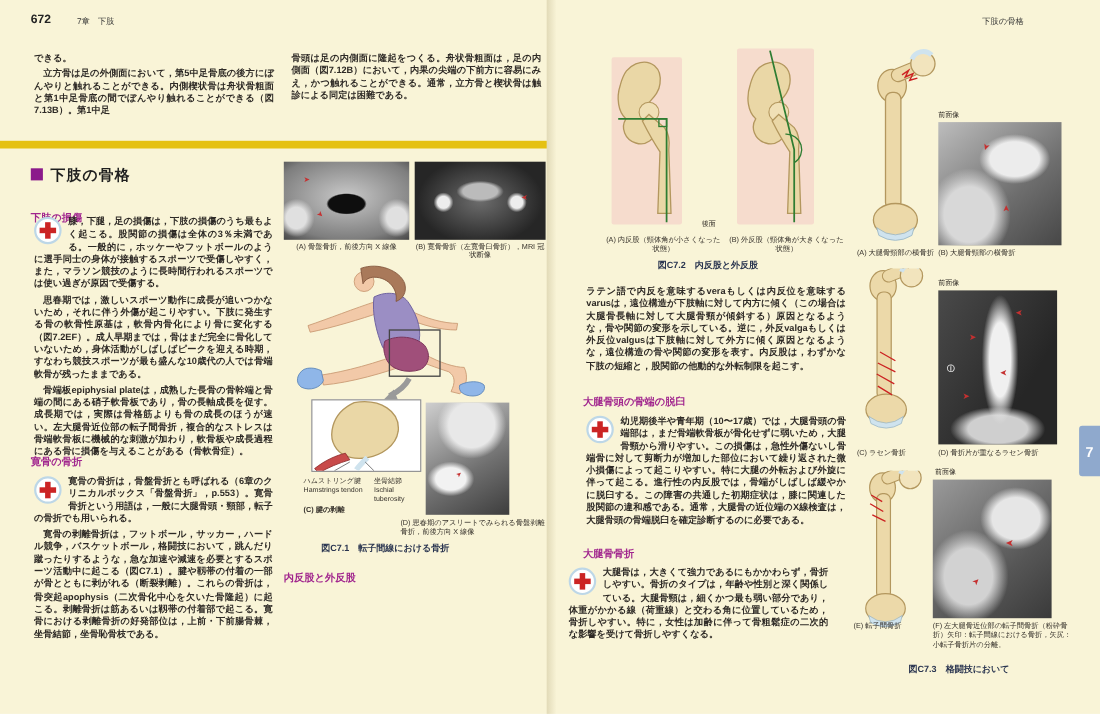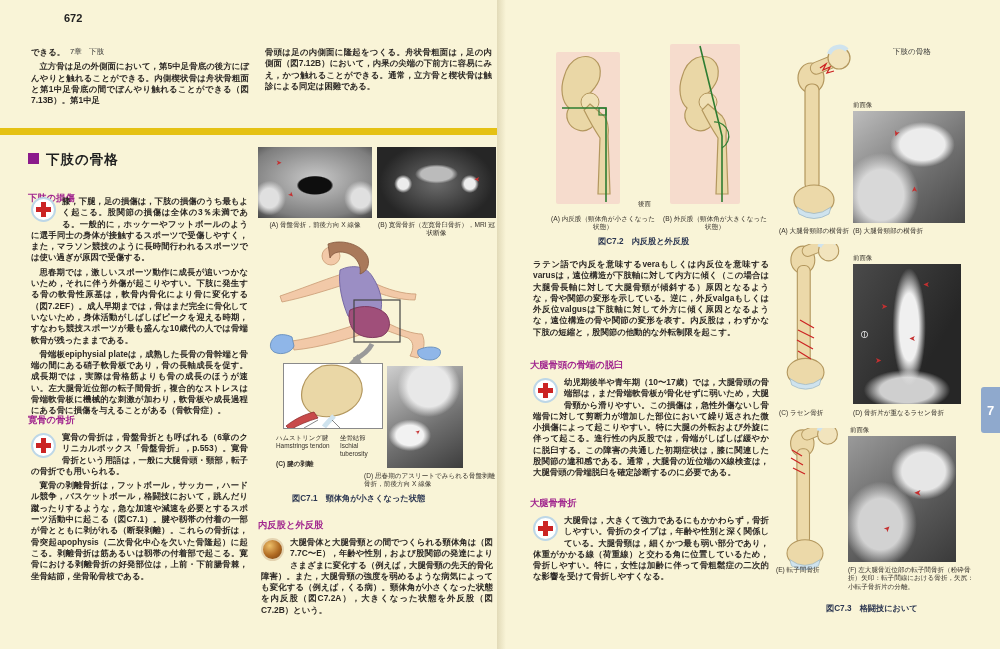--- a/index.html
+++ b/index.html
@@ -3,22 +3,22 @@
 <meta charset="utf-8">
 <style>
   html,body{margin:0;padding:0;}
   #page{position:relative;width:1000px;height:649px;background:#f9f4d7;overflow:hidden;
         font-family:"Liberation Sans","DejaVu Sans",sans-serif;color:#2e2a26;}
   .abs{position:absolute;}
   
   .body-text{font-size:8.4px;line-height:11.3px;text-align:justify;color:#2e2a26;}
   .body-text p{margin:3px;font-weight:bold;}
   .body-text p.ind{text-indent:1em;}
-  .hdr-num{font-size:11px;font-weight:bold;color:#222;margin-left:36px;}
-  .hdr-small{font-size:7.5px;color:#333;margin-top:32px;}
+  .hdr-num{font-size:11px;font-weight:bold;color:#222;}
+  .hdr-small{font-size:7.5px;color:#333;}
   .h-major{font-size:13.5px;font-weight:bold;color:#1f1f1f;letter-spacing:1px;}
   .h-major .sq{display:inline-block;width:11px;height:11px;background:#8b1a8b;margin-right:7px;}
   .h-sub{font-size:9.3px;font-weight:bold;color:#a1268e;}
   .cap{font-size:6.6px;line-height:8.4px;color:#35302a;}
   .cap-c{text-align:center;}
   .cap-main{font-size:8.2px;font-weight:bold;color:#2a3550;}
   .lbl-small{font-size:6.4px;line-height:7.8px;color:#35302a;}
   
   .yellow-bar{background:#e5c113;height:7px;}
   .binding{background:linear-gradient(90deg,rgba(120,100,40,0.18),rgba(120,100,40,0) 75%);}
@@ -162,26 +162,23 @@
   </div>
   <div class="abs cap" style="left:276px;top:460px;font-weight:bold">(C) 腱の剥離</div>
 
   <div class="img" style="left:387px;top:366px;width:76px;height:102px;background:
       radial-gradient(ellipse 40% 22% at 30% 68%, #f2f2f2 0 45%, rgba(0,0,0,0) 70%),
       radial-gradient(ellipse 55% 40% at 55% 20%, #e8e8e8 0 50%, rgba(0,0,0,0) 75%),
       linear-gradient(150deg,#cfcfcf,#6f6f6f 60%,#3d3d3d);">
       <span class="xarrow" style="left:28px;top:62px;font-size:6px;transform:rotate(-40deg)">➤</span>
   </div>
   <div class="abs cap" style="left:364px;top:472px;width:133px;text-align:left">(D) 思春期のアスリートでみられる骨盤剥離骨折，前後方向 X 線像</div>
-  <div class="abs cap-main" style="left:292px;top:493px">図C7.1　頸体角が小さくなった状態</div>
+  <div class="abs cap-main" style="left:292px;top:493px">図C7.1　転子間線における骨折</div>
 
   <div class="abs h-sub" style="left:258px;top:519px">内反股と外反股</div>
-  <div class="abs body-text" style="left:258px;top:534px;width:238px">
-    <p><span class="obs-icon float-icon"></span><span>大腿骨体と大腿骨頸との間でつくられる頸体角は（図7.7C〜E），年齢や性別，および股関節の発達によりさまざまに変化する（例えば，大腿骨頸の先天的骨化障害）。また，大腿骨頸の強度を弱めるような病気によっても変化する（例えば，くる病）。頸体角が小さくなった状態を内反股（図C7.2A），大きくなった状態を外反股（図C7.2B）という。</span></p>
-  </div>
 
   <div class="abs binding" style="left:497px;top:0;width:12px;height:649px"></div>
 
   <div class="abs hdr-small" style="left:893px;top:15px">下肢の骨格</div>
   <div class="abs hdr-num" style="left:1008px;top:12px">673</div>
 
   <div class="img pink-panel" style="left:556px;top:52px;width:64px;height:152px">
     <svg width="64" height="152" viewBox="0 0 64 152">
       <use href="#hipblob"></use>
       <polyline points="6,56 50,56 50,150" fill="none" stroke="#2e7d32" stroke-width="1.6"></polyline>
@@ -205,21 +202,21 @@
   <div class="abs body-text" style="left:530px;top:256px;width:242px">
     <p>ラテン語で内反を意味するveraもしくは内反位を意味するvarusは，遠位構造が下肢軸に対して内方に傾く（この場合は大腿骨長軸に対して大腿骨頸が傾斜する）原因となるような，骨や関節の変形を示している。逆に，外反valgaもしくは外反位valgusは下肢軸に対して外方に傾く原因となるような，遠位構造の骨や関節の変形を表す。内反股は，わずかな下肢の短縮と，股関節の他動的な外転制限を起こす。</p>
   </div>
 
   <div class="abs h-sub" style="left:530px;top:359px">大腿骨頭の骨端の脱臼</div>
   <div class="abs body-text" style="left:530px;top:374px;width:242px">
     <p><span class="cross-icon float-icon"></span><span>幼児期後半や青年期（10〜17歳）では，大腿骨頭の骨端部は，まだ骨端軟骨板が骨化せずに弱いため，大腿骨頸から滑りやすい。この損傷は，急性外傷ないし骨端骨に対して剪断力が増加した部位において繰り返された微小損傷によって起こりやすい。特に大腿の外転および外旋に伴って起こる。進行性の内反股では，骨端がしばしば緩やかに脱臼する。この障害の共通した初期症状は，膝に関連した股関節の違和感である。通常，大腿骨の近位端のX線検査は，大腿骨頭の骨端脱臼を確定診断するのに必要である。</span></p>
   </div>
 
   <div class="abs h-sub" style="left:530px;top:497px">大腿骨骨折</div>
-  <div class="abs body-text" style="left:530px;top:512px;width:242px">
+  <div class="abs body-text" style="left:514px;top:512px;width:242px">
     <p><span class="cross-icon float-icon"></span><span>大腿骨は，大きくて強力であるにもかかわらず，骨折しやすい。骨折のタイプは，年齢や性別と深く関係している。大腿骨頸は，細くかつ最も弱い部分であり，体重がかかる線（荷重線）と交わる角に位置しているため，骨折しやすい。特に，女性は加齢に伴って骨粗鬆症の二次的な影響を受けて骨折しやすくなる。</span></p>
   </div>
 
   <svg class="abs" style="left:782px;top:42px" width="70" height="182" viewBox="0 0 70 182">
     <g transform="translate(2,10)">
         <use href="#femur"></use>
       </g>
     <g transform="translate(57,16)">
         <use href="#femhead"></use>
       </g>

